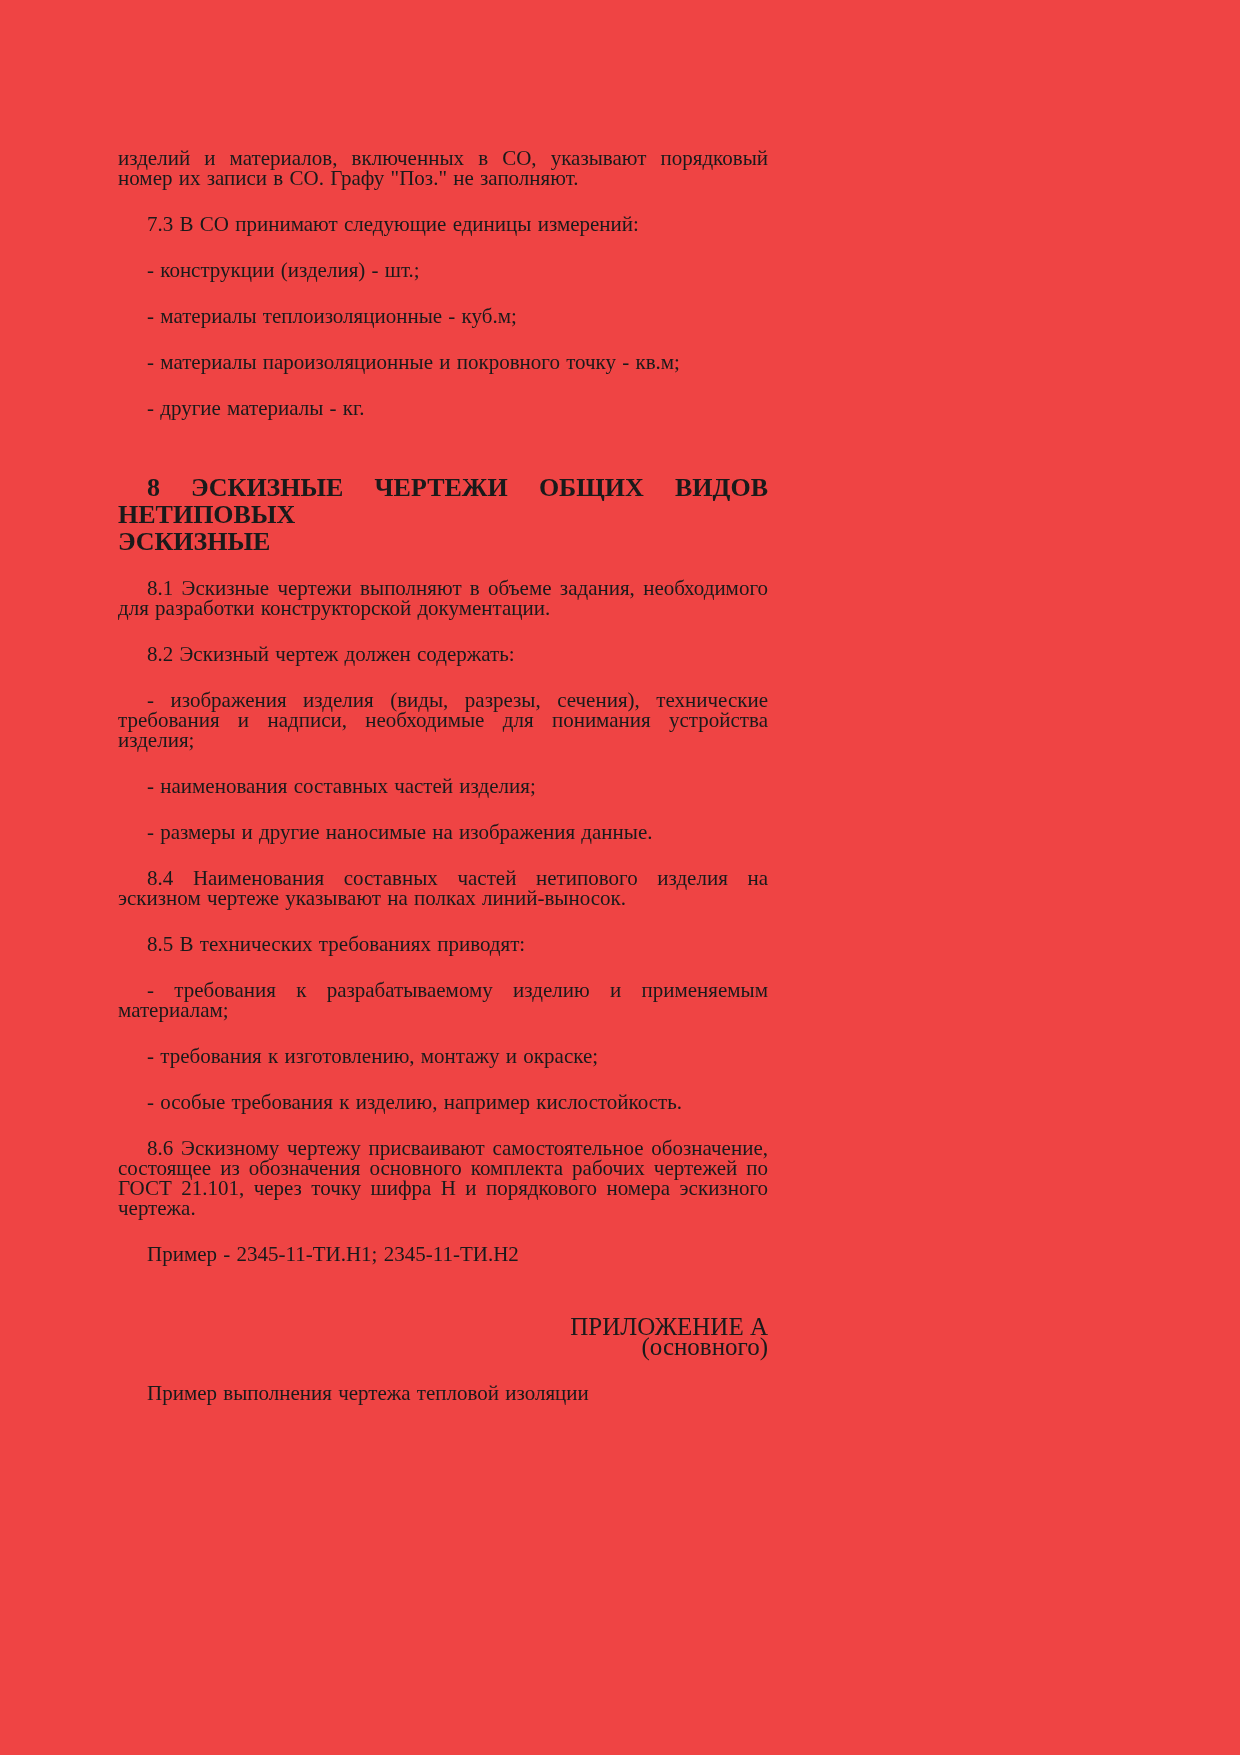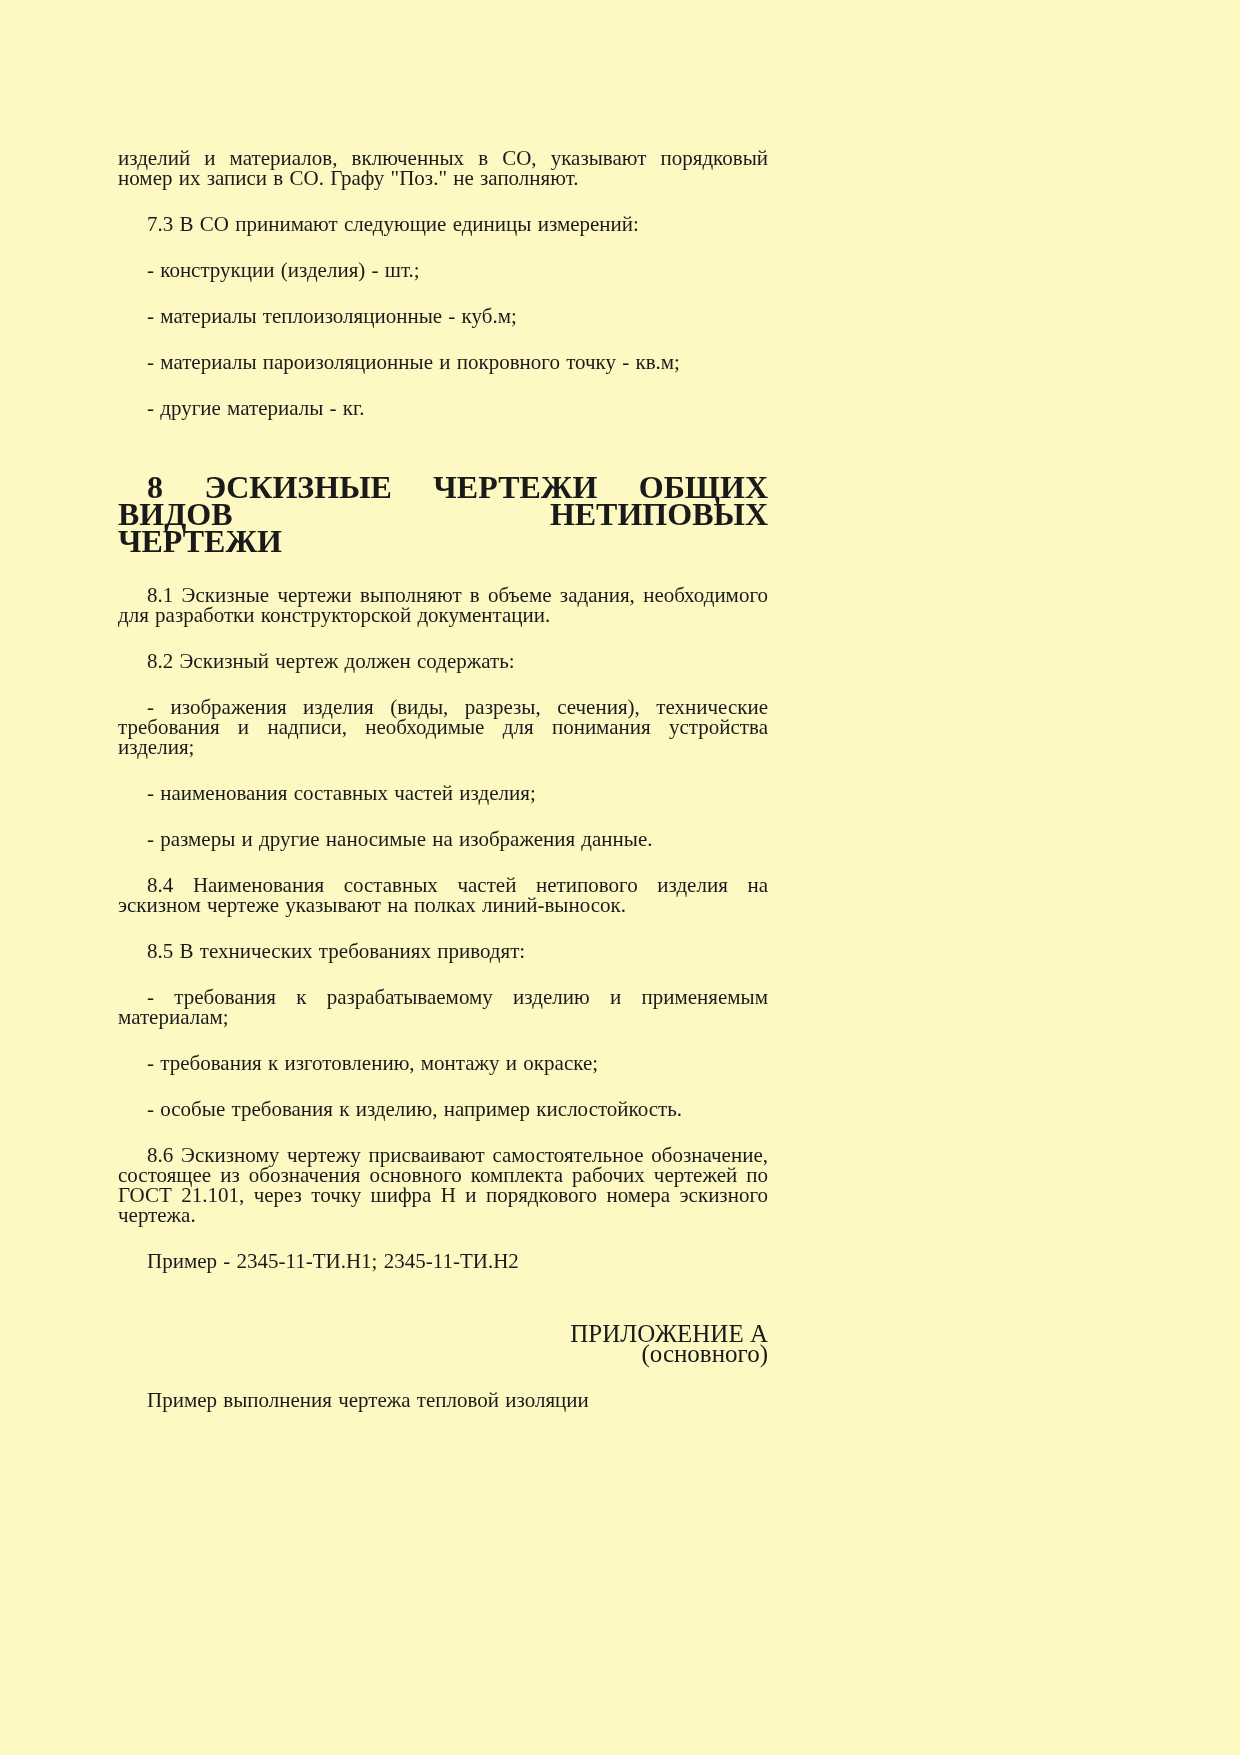--- a/index.html
+++ b/index.html
@@ -4,21 +4,21 @@
 <style>
   html, body {
     margin: 0;
     padding: 0;
     background: #ffffff;
   }
   .page {
     position: relative;
     width: 1240px;
     height: 1755px;
-    background: #fef9c3;
+    background: #ef4444;
     overflow: hidden;
     font-family: "Liberation Serif", "DejaVu Serif", serif;
     color: #1a1a1a;
   }
   .text-column {
     position: absolute;
     left: 118px;
     top: 148px;
     width: 650px;
   }
@@ -27,22 +27,22 @@
     font-size: 21px;
     line-height: 20px;
     text-align: justify;
     text-indent: 29px;
     word-spacing: 1px;
   }
   .text-column p.no-indent {
     text-indent: 0;
   }
   h2.section-heading {
-    margin: 56px 0 30px 0;
-    font-size: 32px;
+    margin: 56px 0 23px 0;
+    font-size: 26px;
     font-weight: bold;
     line-height: 27px;
   }
   h2.section-heading .h2-line1 {
     text-align: justify;
     text-align-last: justify;
     text-indent: 29px;
   }
   h2.section-heading .h2-line2 {
     text-align: left;
@@ -71,21 +71,21 @@
 
     <p>7.3 В СО принимают следующие единицы измерений:</p>
 
     <p>- конструкции (изделия) - шт.;</p>
     <p>- материалы теплоизоляционные - куб.м;</p>
     <p>- материалы пароизоляционные и покровного точку - кв.м;</p>
     <p>- другие материалы - кг.</p>
 
     <h2 class="section-heading">
       <div class="h2-line1">8 ЭСКИЗНЫЕ ЧЕРТЕЖИ ОБЩИХ ВИДОВ НЕТИПОВЫХ</div>
-      <div class="h2-line2">ЧЕРТЕЖИ</div>
+      <div class="h2-line2">ЭСКИЗНЫЕ</div>
     </h2>
 
     <p>8.1 Эскизные чертежи выполняют в объеме задания, необходимого для разработки конструкторской документации.</p>
 
     <p>8.2 Эскизный чертеж должен содержать:</p>
 
     <p>- изображения изделия (виды, разрезы, сечения), технические требования и надписи, необходимые для понимания устройства изделия;</p>
     <p>- наименования составных частей изделия;</p>
     <p>- размеры и другие наносимые на изображения данные.</p>
 

